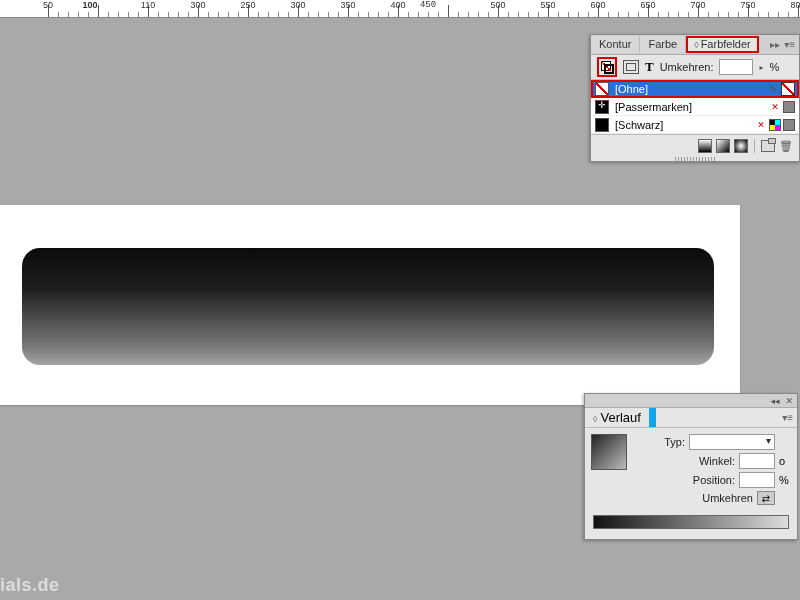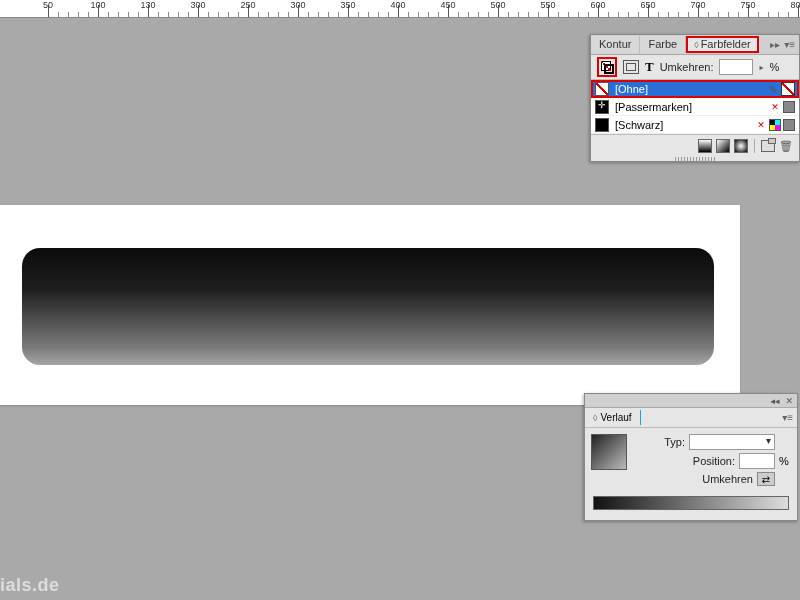--- a/index.html
+++ b/index.html
@@ -65,21 +65,21 @@
   .sep { width: 1px; height: 14px; background: #aaa; margin: 0 2px; }
   .newbtn { width: 14px; height: 12px; border: 1px solid #666; background: #ddd; position: relative; }
   .newbtn::after { content:""; position:absolute; top:-3px; right:-2px; width:6px; height:4px; background:#ccc; border:1px solid #666; }
   .trashbtn::before { content:"🗑"; font-size: 11px; color: #555; }
   .grip { margin: 0 auto; width: 40px; height: 4px; background: repeating-linear-gradient(90deg,#999 0 1px, transparent 1px 3px); }
 
   
   .panel-verlauf { position: absolute; left: 584px; top: 393px; width: 214px; background: #e6e6e6; border: 1px solid #888; box-shadow: -1px 1px 3px rgba(0,0,0,0.3); }
   .verlauf-titlebar { height: 14px; background: #d0d0d0; display: flex; justify-content: flex-end; align-items: center; padding: 0 4px; gap: 6px; font-size: 9px; color: #555; border-bottom: 1px solid #aaa; }
   .verlauf-tabrow { display:flex; height: 20px; align-items:center; border-bottom: 1px solid #bbb; }
-  .verlauf-tab { padding: 2px 8px; font-size: 10px; background: #e6e6e6; border-right: 1px solid #0ea5e9; }
+  .verlauf-tab { padding: 2px 8px; font-size: 13px; background: #e6e6e6; border-right: 7px solid #0ea5e9; }
   .verlauf-tab::before { content:"◊"; font-size:9px; color:#666; margin-right:3px; }
   .verlauf-body { display: flex; padding: 6px; gap: 8px; }
   .verlauf-preview { width: 36px; height: 36px; border: 1px solid #555; background: linear-gradient(135deg,#222,#bbb); }
   .verlauf-fields { flex: 1; display: flex; flex-direction: column; gap: 3px; }
   .vf-row { display: flex; align-items: center; justify-content: flex-end; gap: 4px; }
   .vf-label { font-size: 11px; color: #222; text-align: right; }
   .vf-input { width: 36px; height: 16px; border: 1px solid #999; background: #fff; font-size: 10px; padding: 0 2px; }
   .vf-select { width: 86px; height: 16px; border: 1px solid #999; background: #fff; font-size: 10px; position: relative; }
   .vf-select::after { content:"▾"; position:absolute; right:3px; top:0; font-size:10px; color:#333; }
   .vf-unit { font-size: 11px; width: 12px; }
@@ -93,27 +93,27 @@
 <body>
 
 <div class="ruler-h">
     <div class="tick-major" style="left: 48px;"></div>
     <div class="tick-label" style="left: 48px;">50</div>
     <div class="tick-minor" style="left: 58px;"></div>
     <div class="tick-minor" style="left: 68px;"></div>
     <div class="tick-minor" style="left: 78px;"></div>
     <div class="tick-minor" style="left: 88px;"></div>
     <div class="tick-major" style="left: 98px;"></div>
-    <div class="tick-label" style="left: 98px;">100</div>
+    <div class="tick-label" style="left: 90px; font-weight: bold;">100</div>
     <div class="tick-minor" style="left: 108px;"></div>
     <div class="tick-minor" style="left: 118px;"></div>
     <div class="tick-minor" style="left: 128px;"></div>
     <div class="tick-minor" style="left: 138px;"></div>
     <div class="tick-major" style="left: 148px;"></div>
-    <div class="tick-label" style="left: 148px;">130</div>
+    <div class="tick-label" style="left: 148px;">110</div>
     <div class="tick-minor" style="left: 158px;"></div>
     <div class="tick-minor" style="left: 168px;"></div>
     <div class="tick-minor" style="left: 178px;"></div>
     <div class="tick-minor" style="left: 188px;"></div>
     <div class="tick-major" style="left: 198px;"></div>
     <div class="tick-label" style="left: 198px;">300</div>
     <div class="tick-minor" style="left: 208px;"></div>
     <div class="tick-minor" style="left: 218px;"></div>
     <div class="tick-minor" style="left: 228px;"></div>
     <div class="tick-minor" style="left: 238px;"></div>
@@ -135,21 +135,21 @@
     <div class="tick-minor" style="left: 368px;"></div>
     <div class="tick-minor" style="left: 378px;"></div>
     <div class="tick-minor" style="left: 388px;"></div>
     <div class="tick-major" style="left: 398px;"></div>
     <div class="tick-label" style="left: 398px;">400</div>
     <div class="tick-minor" style="left: 408px;"></div>
     <div class="tick-minor" style="left: 418px;"></div>
     <div class="tick-minor" style="left: 428px;"></div>
     <div class="tick-minor" style="left: 438px;"></div>
     <div class="tick-major" style="left: 448px;"></div>
-    <div class="tick-label" style="left: 448px;">450</div>
+    <div class="tick-label" style="left: 428px; font-family: Liberation Mono, monospace;">450</div>
     <div class="tick-minor" style="left: 458px;"></div>
     <div class="tick-minor" style="left: 468px;"></div>
     <div class="tick-minor" style="left: 478px;"></div>
     <div class="tick-minor" style="left: 488px;"></div>
     <div class="tick-major" style="left: 498px;"></div>
     <div class="tick-label" style="left: 498px;">500</div>
     <div class="tick-minor" style="left: 508px;"></div>
     <div class="tick-minor" style="left: 518px;"></div>
     <div class="tick-minor" style="left: 528px;"></div>
     <div class="tick-minor" style="left: 538px;"></div>
@@ -269,20 +269,25 @@
   </div>
   <div class="verlauf-body">
     <div class="verlauf-preview"></div>
     <div class="verlauf-fields">
       <div class="vf-row">
         <span class="vf-label">Typ:</span>
         <div class="vf-select"></div>
         <span class="vf-unit"></span>
       </div>
       <div class="vf-row">
+        <span class="vf-label">Winkel:</span>
+        <input class="vf-input" value="" style="">
+        <span class="vf-unit">o</span>
+      </div>
+      <div class="vf-row">
         <span class="vf-label">Position:</span>
         <input class="vf-input" value="" style="">
         <span class="vf-unit">%</span>
       </div>
       <div class="vf-row">
         <span class="vf-label">Umkehren</span>
         <div class="vf-reverse">⇄</div>
         <span class="vf-unit"></span>
       </div>
     </div>

